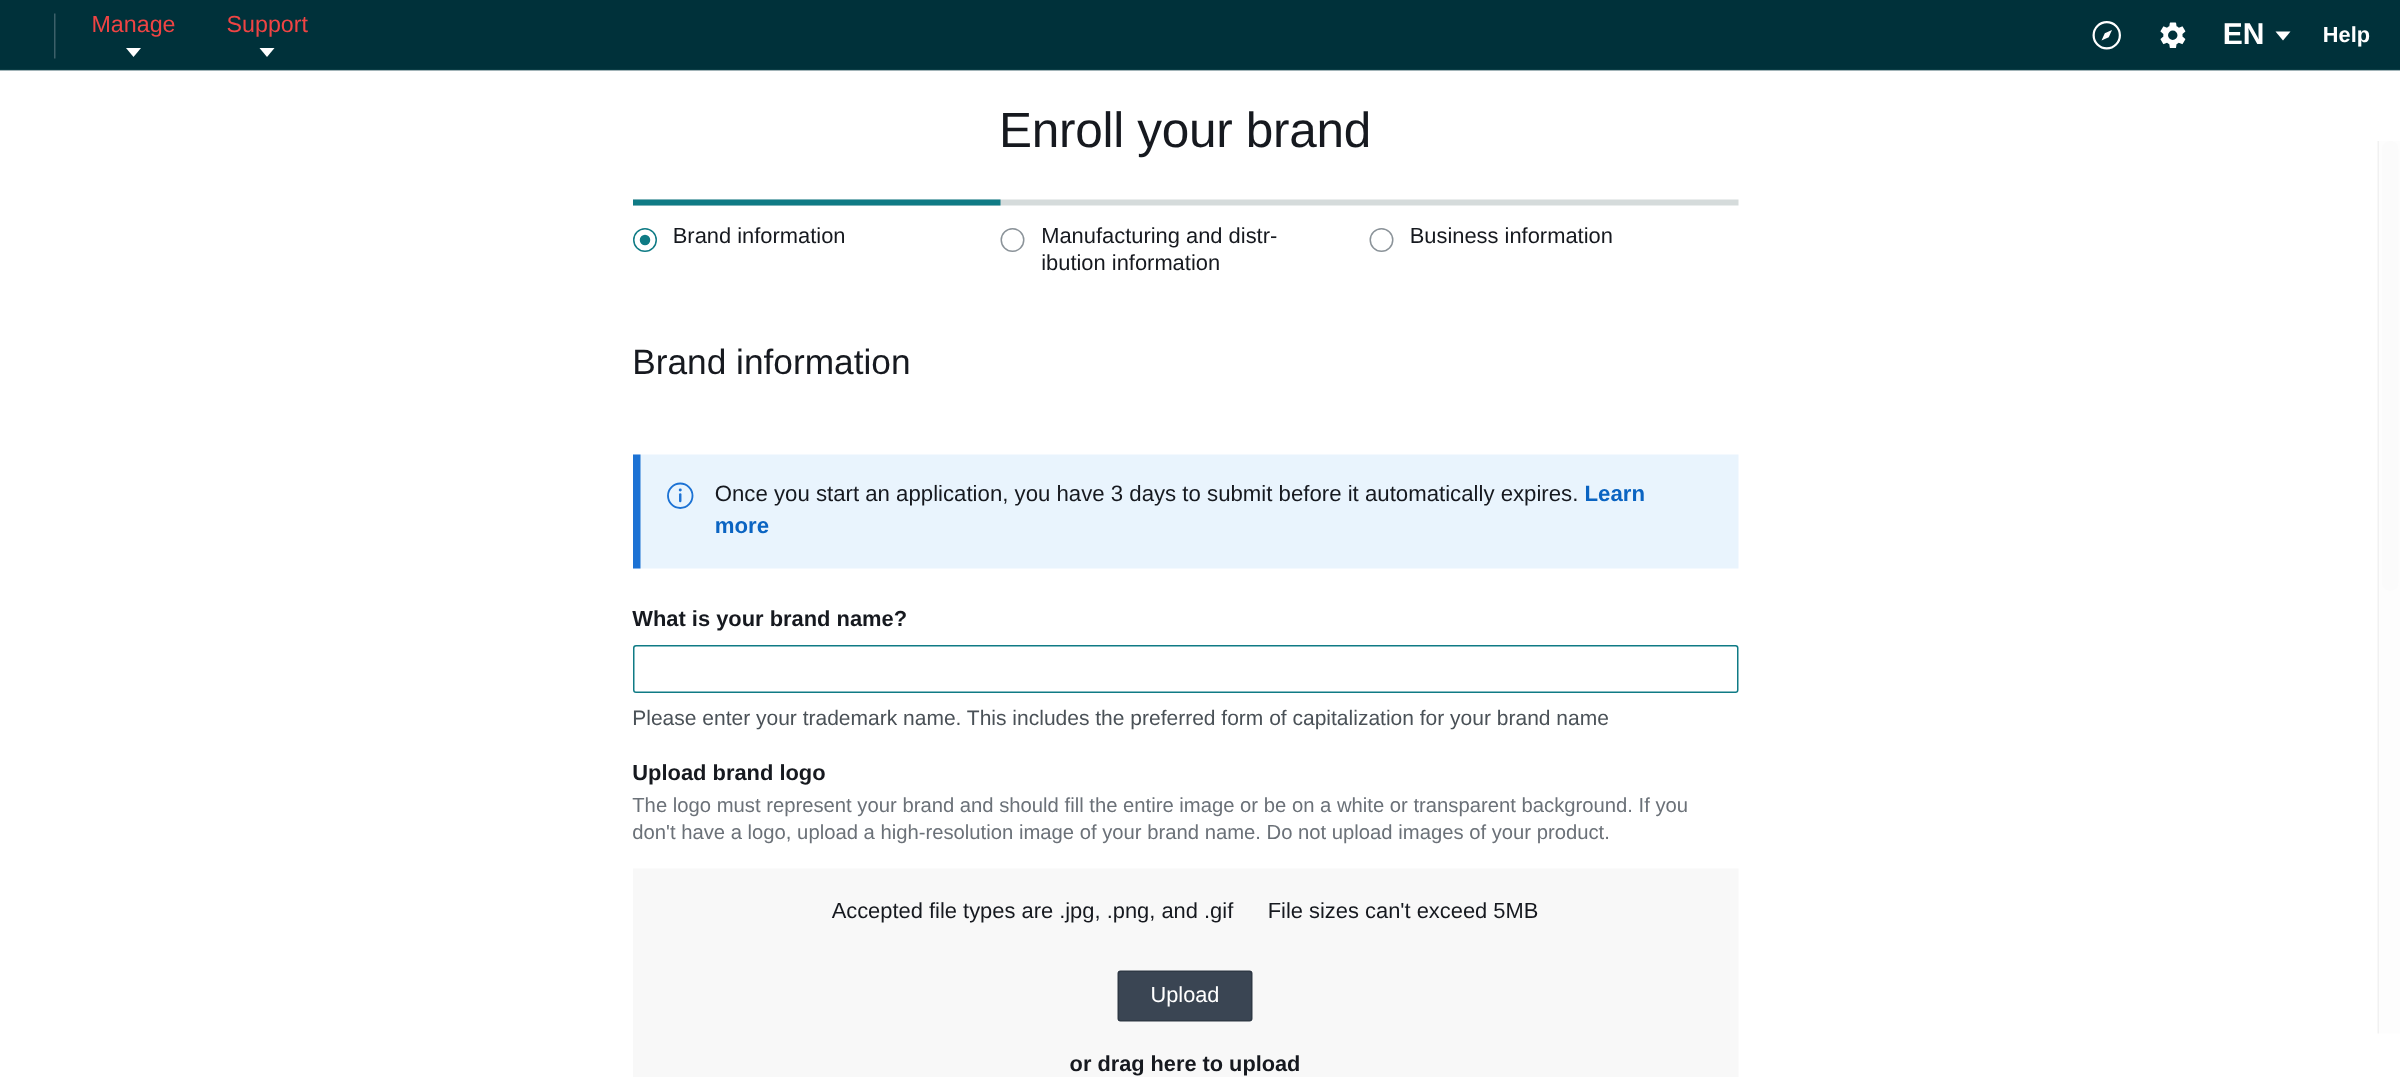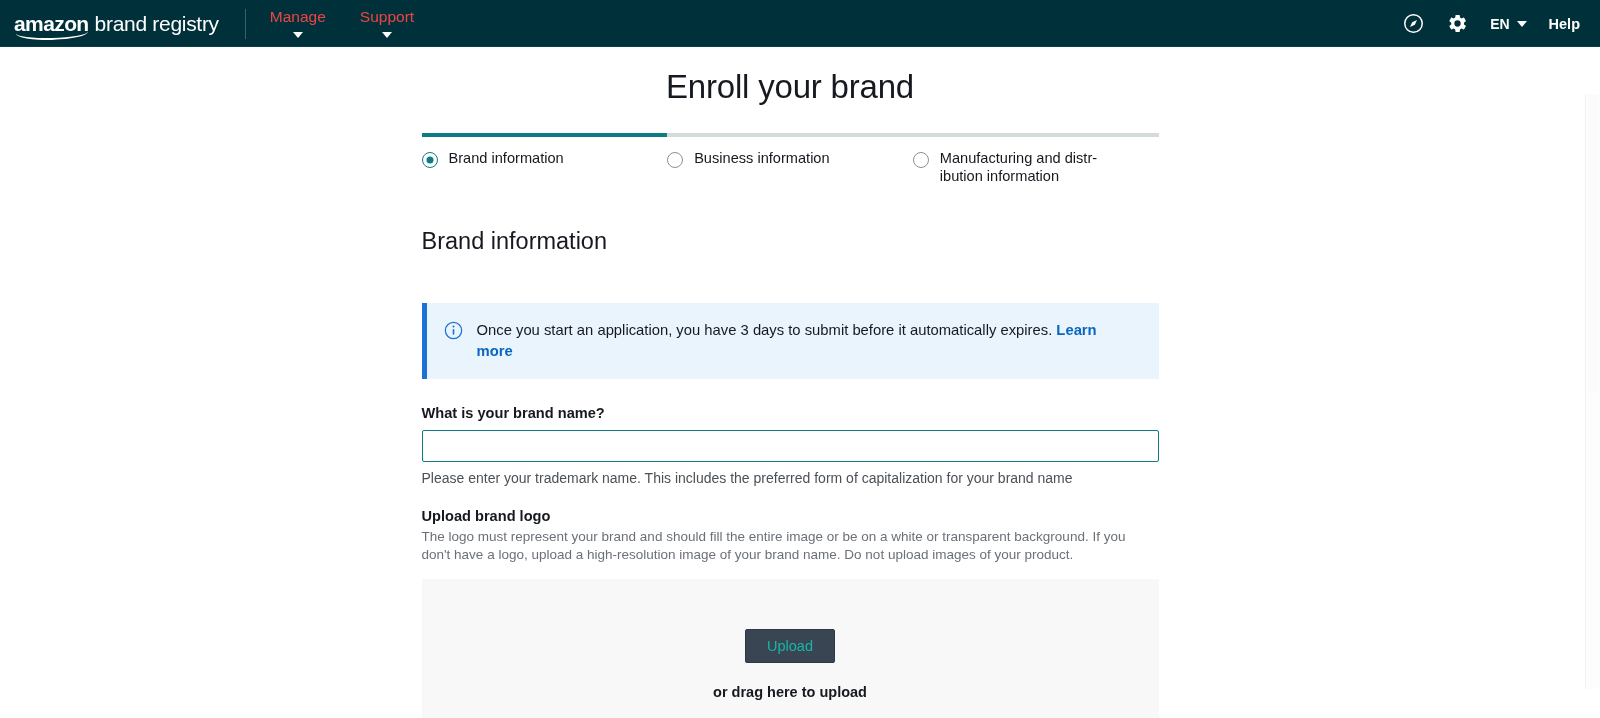--- a/index.html
+++ b/index.html
@@ -105,21 +105,21 @@
     width: 22px; height: 22px;
     display: flex; align-items: center; justify-content: center;
     cursor: pointer;
   }
   .icon-btn svg { display: block; }
   .lang-select {
     display: flex;
     align-items: center;
     gap: 7px;
     color: #ffffff;
-    font-size: 14px;
+    font-size: 20px;
     font-weight: bold;
     cursor: pointer;
   }
   .help-link {
     color: #ffffff;
     font-size: 14.5px;
     font-weight: bold;
     cursor: pointer;
     text-decoration: none;
   }
@@ -286,21 +286,21 @@
   .accepted-row {
     font-size: 14.6px;
     color: #16191f;
     display: inline-flex;
     gap: 23px;
   }
   .upload-button {
     margin: 30px auto 0 auto;
     display: block;
     background: #3a4553;
-    color: #14b8a6;
+    color: #ffffff;
     border: 1px solid #2f3945;
     border-radius: 2px;
     font-size: 14.5px;
     font-family: "Liberation Sans", sans-serif;
     padding: 8px 21px;
     cursor: pointer;
   }
   .drag-text {
     margin-top: 21px;
     font-size: 14.5px;
@@ -323,24 +323,20 @@
     height: 300px;
     background: #fbfbfb;
     border-radius: 6px;
   }
 </style>
 </head>
 <body>
 
 <div class="topnav">
 
-  <div class="brand-logo">
-    <span class="word-amazon">amazon</span>
-    <span class="word-rest">brand registry</span>
-  </div>
 
   <div class="nav-divider"></div>
 
   <div class="nav-menu">
     <div class="nav-item">
       <span>Manage</span>
       <span class="caret-down"></span>
     </div>
     <div class="nav-item">
       <span>Support</span>
@@ -379,25 +375,25 @@
       <div class="progress-track">
         <div class="progress-fill"></div>
       </div>
       <div class="steps">
         <div class="step">
           <span class="radio active"></span>
           <span class="step-label">Brand information</span>
         </div>
         <div class="step">
           <span class="radio"></span>
-          <span class="step-label">Business information</span>
+          <span class="step-label">Manufacturing and distr-ibution information</span>
         </div>
         <div class="step">
           <span class="radio"></span>
-          <span class="step-label">Manufacturing and distr-ibution information</span>
+          <span class="step-label">Business information</span>
         </div>
       </div>
     </div>
 
     
     <h2 class="section-head">Brand information</h2>
 
     
     <div class="alert">
       <span class="alert-icon">
@@ -415,20 +411,24 @@
     
     <div class="field-label">What is your brand name?</div>
     <input class="text-input" type="text" placeholder="" style="">
     <div class="field-hint">Please enter your trademark name. This includes the preferred form of capitalization for your brand name</div>
 
     
     <div class="upload-title">Upload brand logo</div>
     <div class="upload-desc">The logo must represent your brand and should fill the entire image or be on a white or transparent background. If you don't have a logo, upload a high-resolution image of your brand name. Do not upload images of your product.</div>
 
     <div class="dropzone">
+      <div class="accepted-row">
+        <span>Accepted file types are .jpg, .png, and .gif</span>
+        <span>File sizes can't exceed 5MB</span>
+      </div>
       <button class="upload-button">Upload</button>
       <div class="drag-text">or drag here to upload</div>
     </div>
 
   </div>
 
   <div class="scrollbar-track">
     <div class="scrollbar-thumb"></div>
   </div>
 </div>

